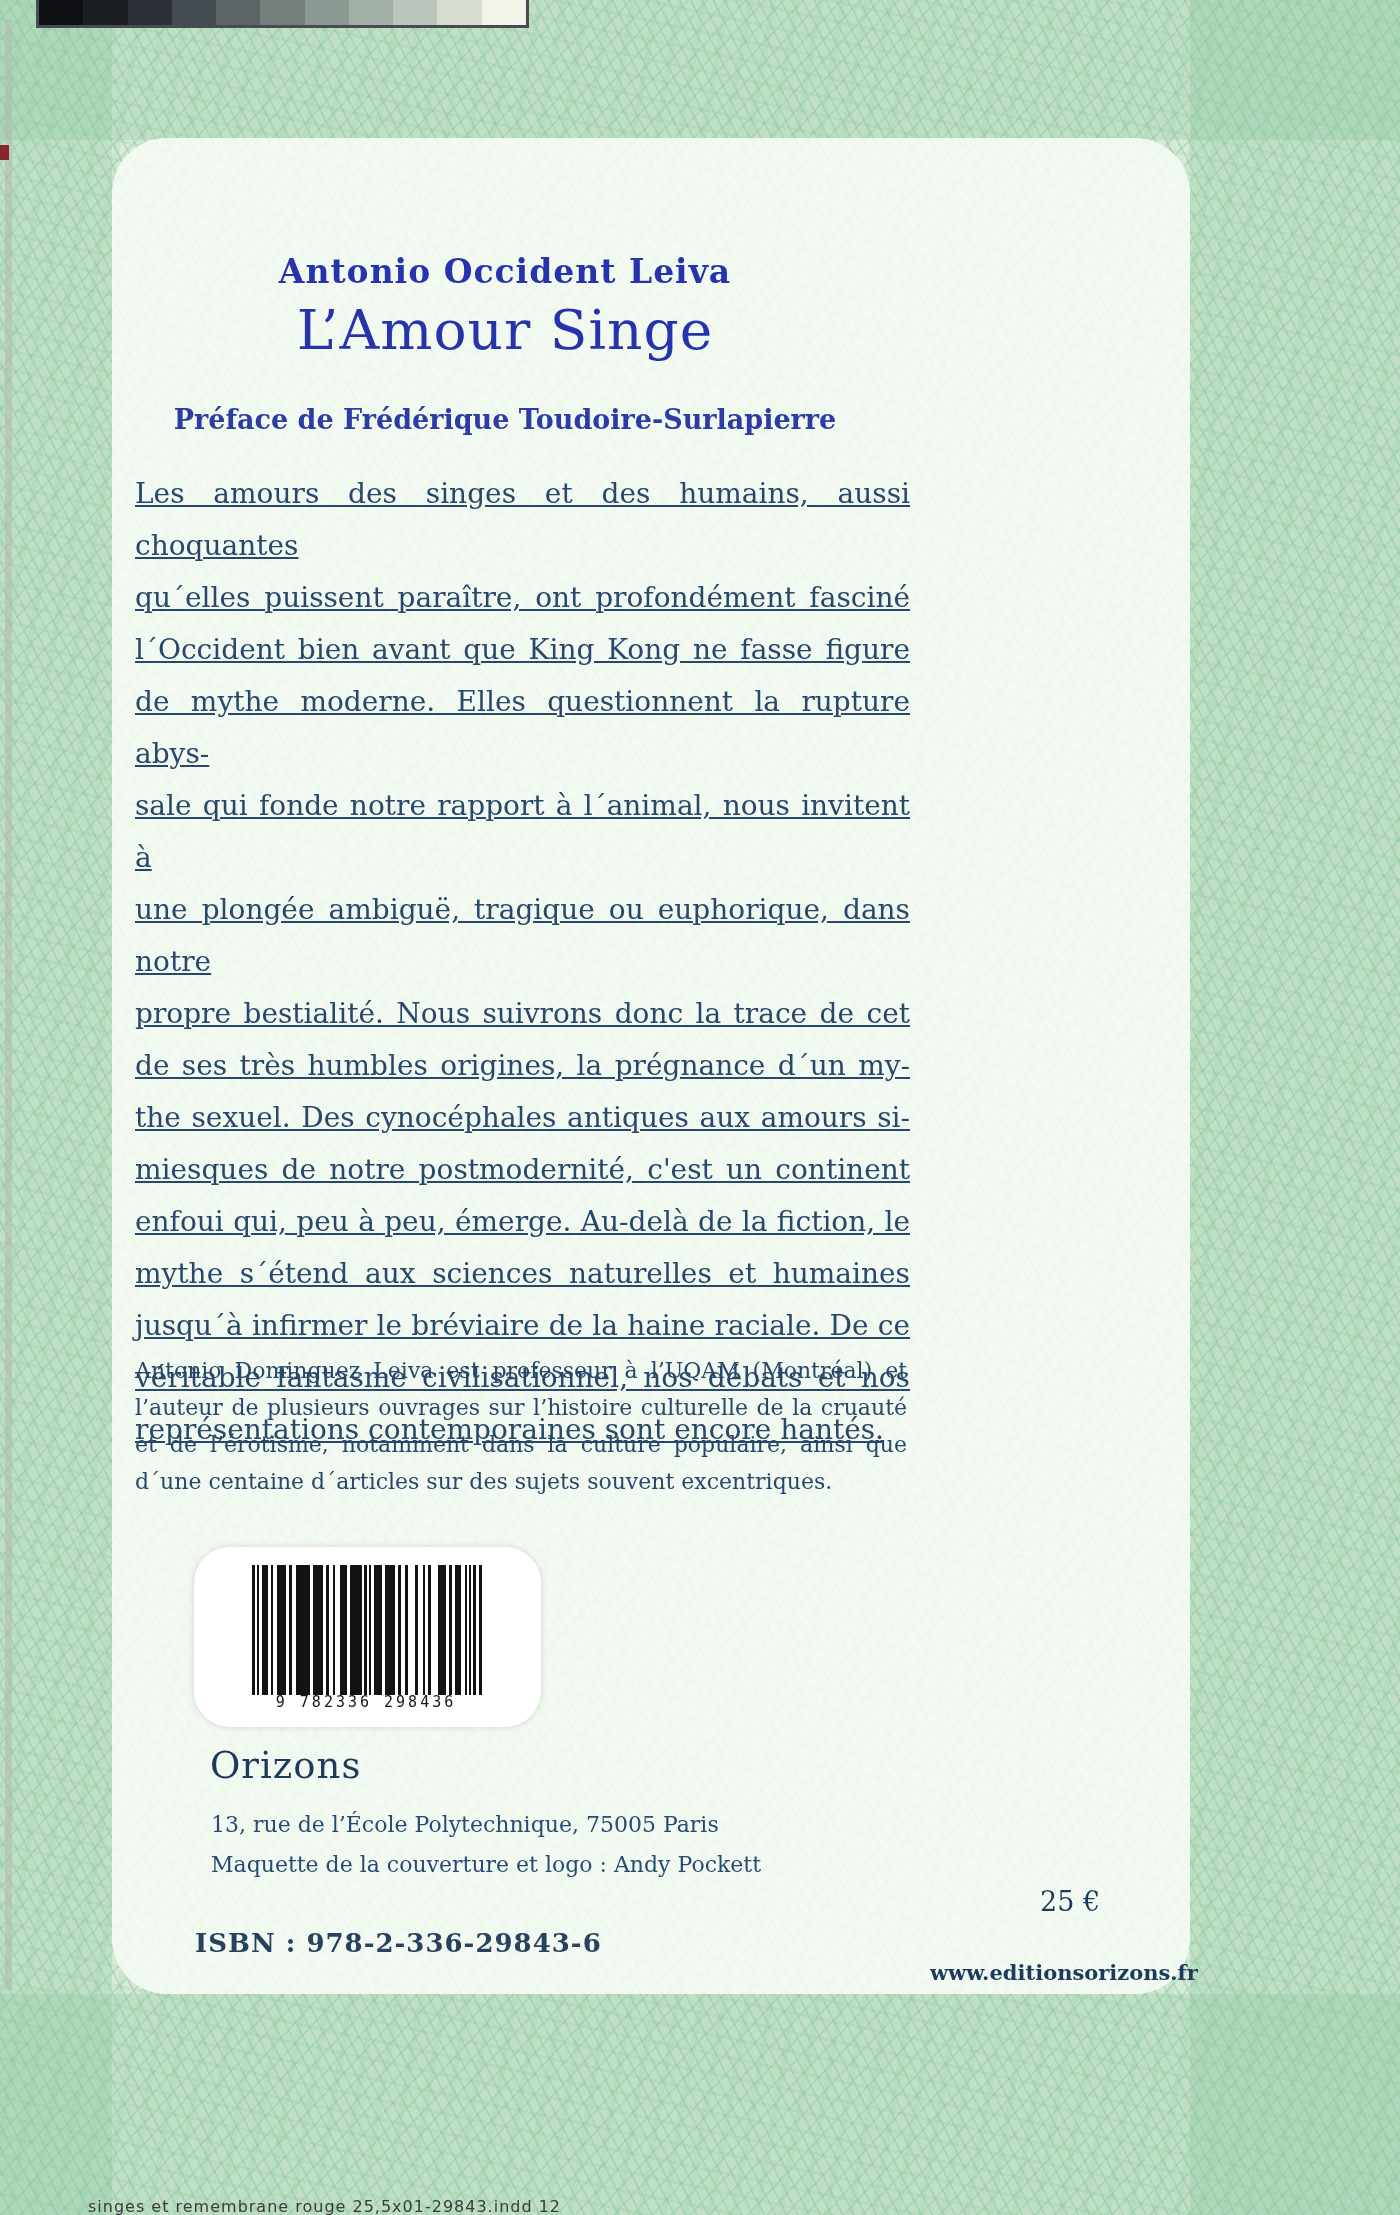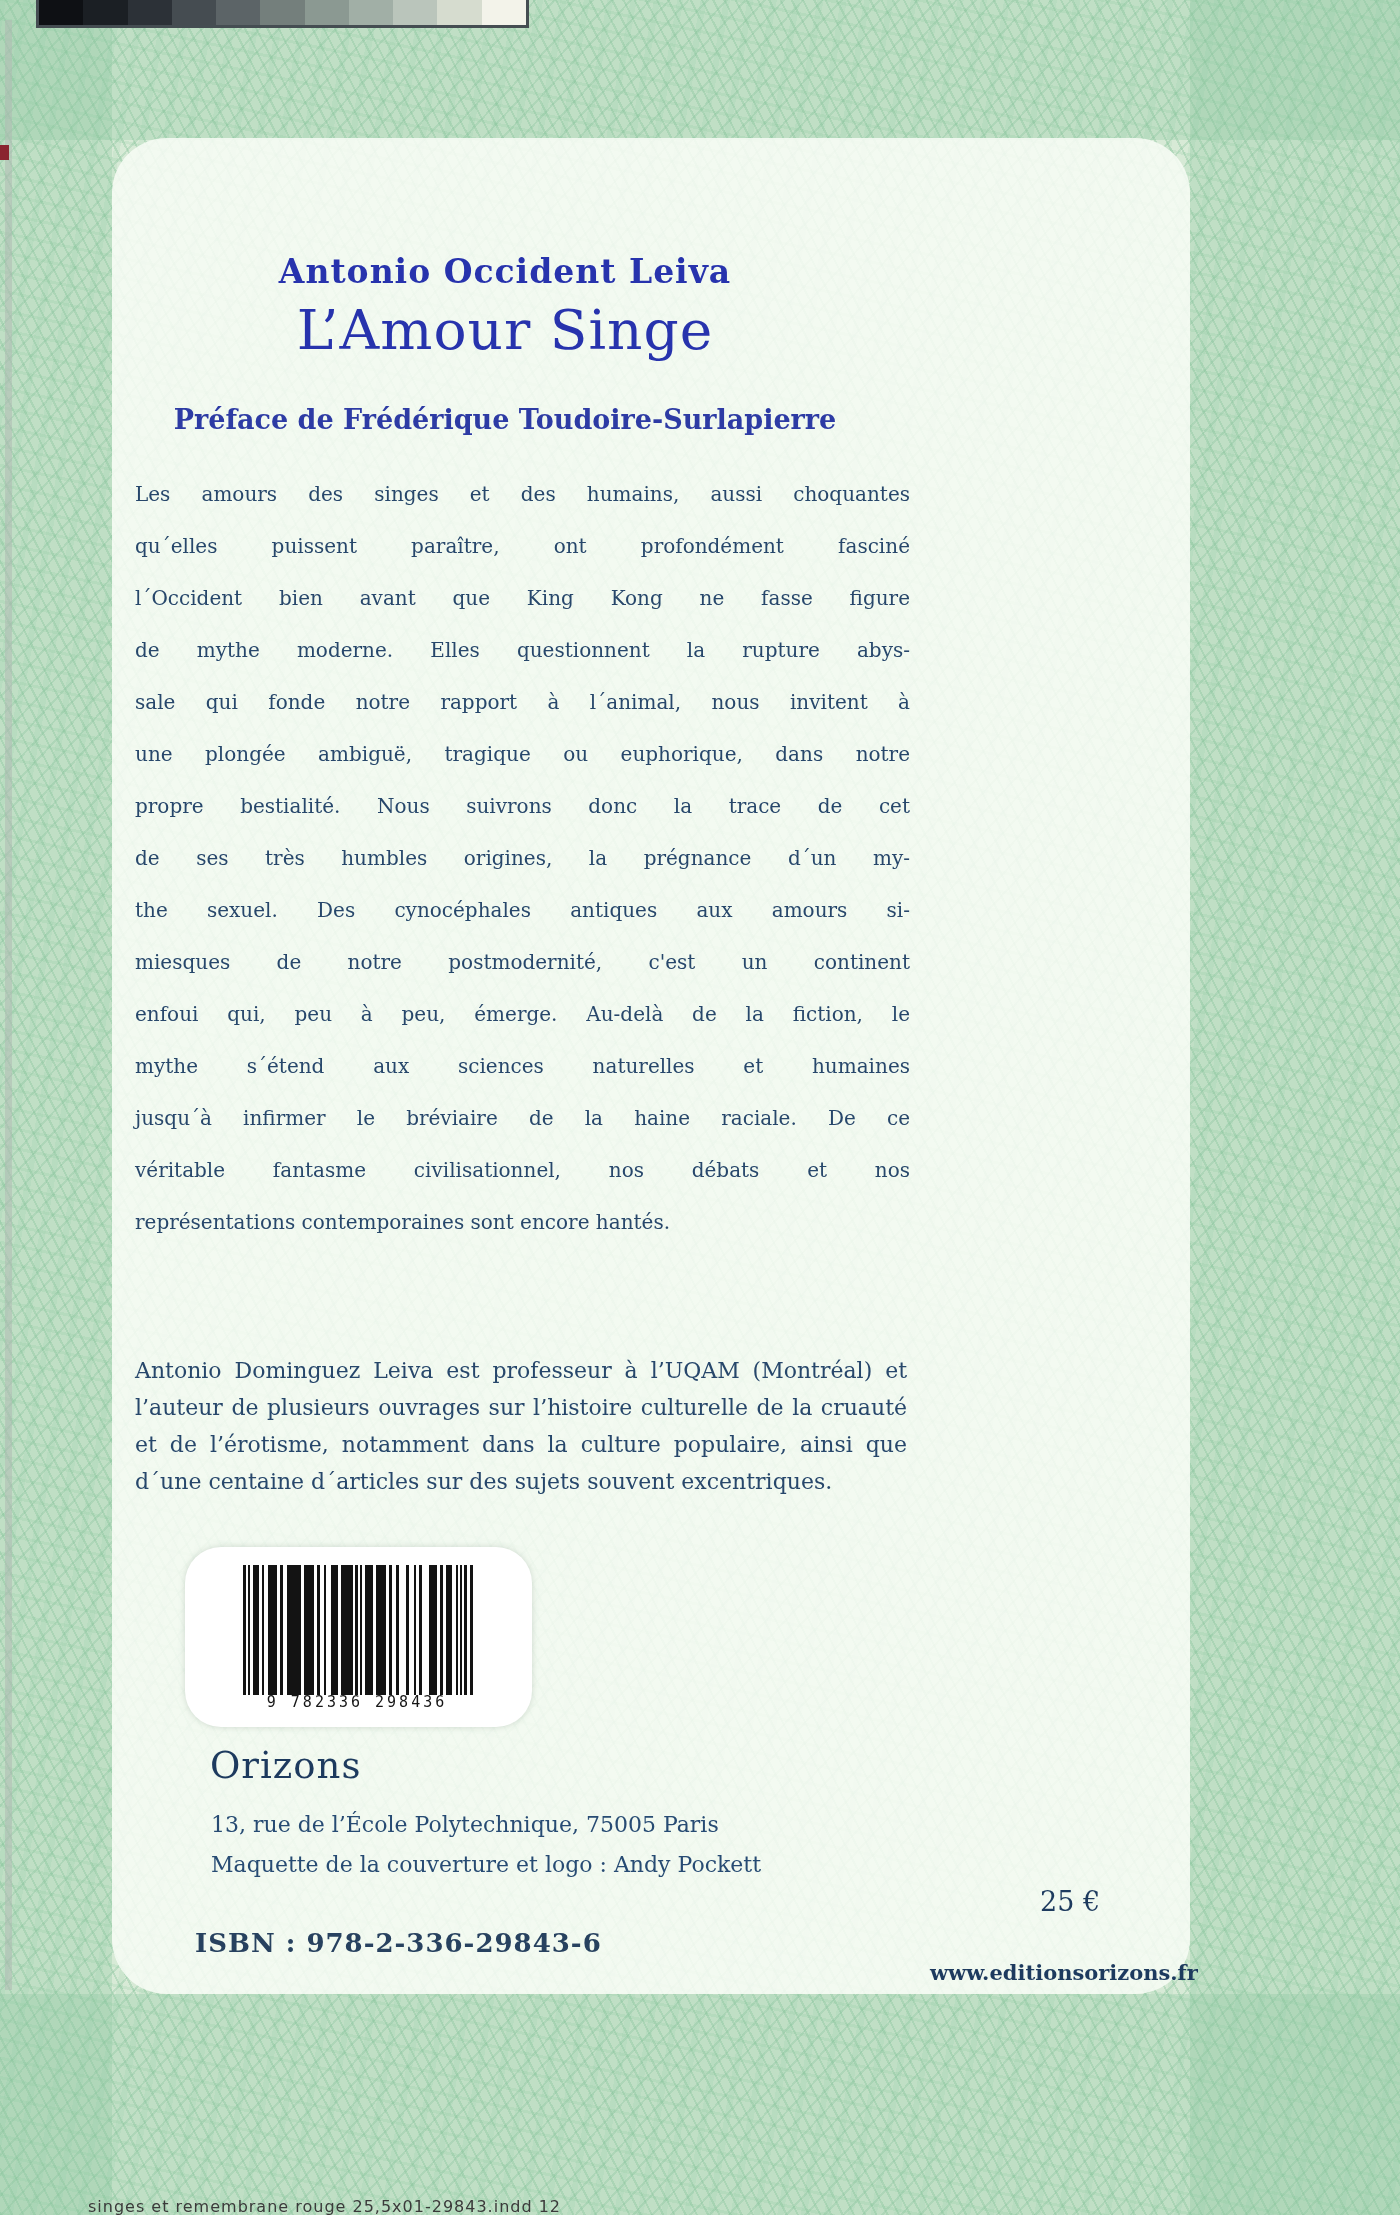--- a/index.html
+++ b/index.html
@@ -31,27 +31,27 @@
 
   .txt{position:absolute;z-index:3;}
   #author{left:135px;top:252px;width:740px;text-align:center;
     font-size:33px;font-weight:bold;color:#2733ad;letter-spacing:1px;}
   #title{left:135px;top:298px;width:740px;text-align:center;
     font-size:55px;color:#2733ad;letter-spacing:1px;}
   #preface{left:135px;top:404px;width:740px;text-align:center;
     font-size:27px;font-weight:bold;color:#2d3ba4;}
 
   #synopsis{left:135px;top:468px;width:775px;
-    font-size:20px;line-height:52px;color:#27476b;}
+    font-size:28px;line-height:52px;color:#27476b;text-decoration:underline;}
   #bio{left:135px;top:1352px;width:772px;
     font-size:22px;line-height:37px;color:#27476b;}
   .jline{text-align:justify;text-align-last:justify;white-space:normal;}
   .jline.jlast{text-align-last:left;}
 
-  #barcode-card{position:absolute;left:185px;top:1547px;width:347px;height:180px;
+  #barcode-card{position:absolute;left:194px;top:1547px;width:347px;height:180px;
     background:#ffffff;border-radius:36px;z-index:3;box-shadow:0 0 6px rgba(90,120,100,.25);}
   #barcode-bars{position:absolute;left:58px;top:18px;width:230px;height:130px;}
   #barcode-digits{position:absolute;left:22px;top:146px;width:300px;text-align:center;
     font-family:"DejaVu Sans Mono",monospace;font-size:15px;letter-spacing:3px;color:#161616;}
 
   #publisher-name{left:210px;top:1744px;font-size:37px;color:#1d3a5e;letter-spacing:1px;}
   #publisher-address{left:211px;top:1812px;font-size:22px;color:#274b73;}
   #cover-credit{left:211px;top:1852px;font-size:22px;color:#274b73;}
   #isbn{left:195px;top:1928px;font-size:26px;font-weight:bold;color:#27415f;letter-spacing:1px;}
   #price{left:1040px;top:1886px;width:160px;text-align:left;font-size:27px;color:#1d3a5e;}

